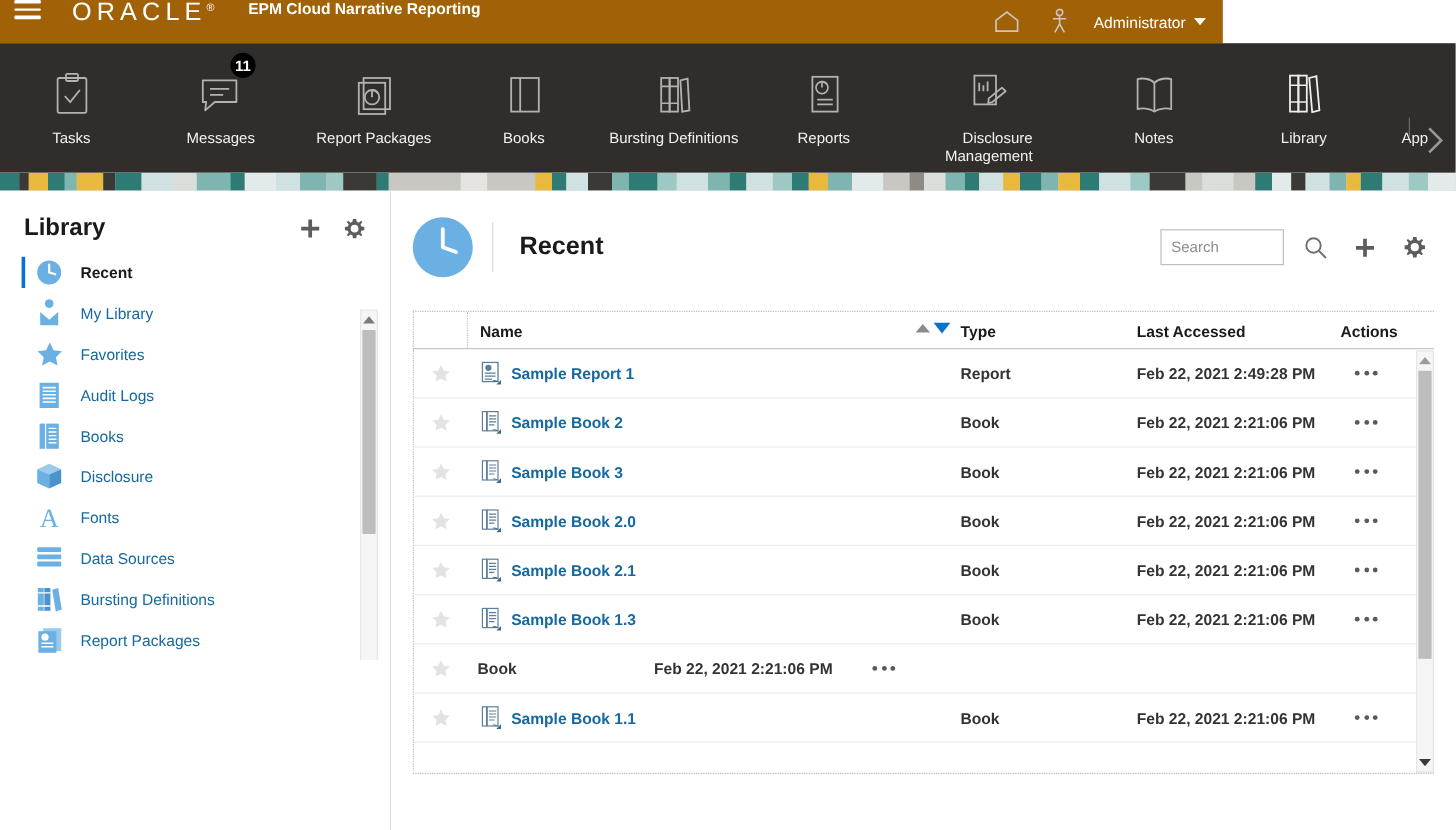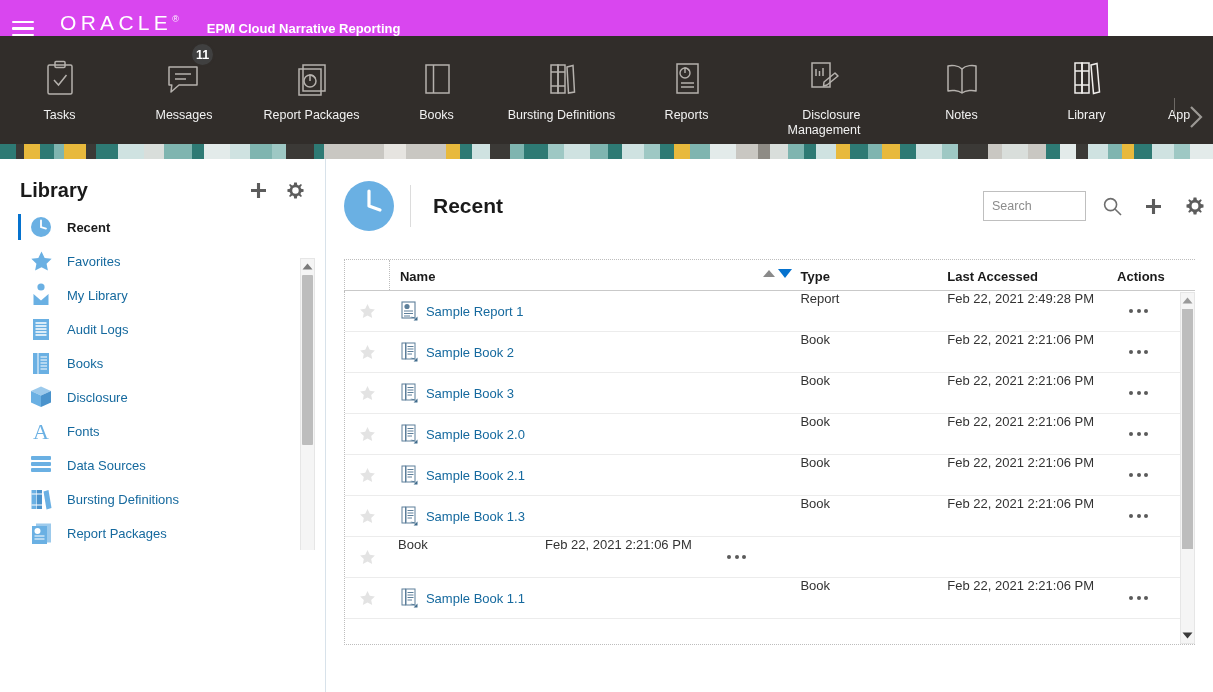--- a/index.html
+++ b/index.html
@@ -8,23 +8,23 @@
     width: 1213px; height: 692px;
     overflow: hidden;
     background: #ffffff;
     font-family: "Liberation Sans", sans-serif;
     -webkit-font-smoothing: antialiased;
   }
 
   
   .topbar {
     position: absolute; top: 0; left: 0;
-    width: 1108px; height: 36px;
-    background: #d946ef;
-    display: flex; align-items: flex-end;
+    width: 1019px; height: 36px;
+    background: #a16207;
+    display: flex; align-items: flex-start;
   }
   .hamburger {
     width: 36px; margin-left: 12px;
     display: flex; flex-direction: column; justify-content: center;
     gap: 4px; cursor: pointer;
   }
   .hamburger span {
     display: block; height: 2.5px; width: 22px; background: #ffffff; border-radius: 1px;
   }
   .oracle-logo {
@@ -79,21 +79,21 @@
     height: 42px; display: flex; align-items: center; justify-content: center;
   }
   .navitem .nav-label {
     margin-top: 8px; color: #f2f2f2; font-size: 12.5px; text-align: right;
     line-height: 15px; white-space: pre-line;
   }
   .badge {
     position: absolute;
     top: 6px; left: 50%; margin-left: 6px;
     min-width: 25px; height: 25px; border-radius: 13px;
-    background: #404040; color: #fff;
+    background: #000000; color: #fff;
     font-size: 12.5px; font-weight: bold;
     display: flex; align-items: center; justify-content: center;
     border: 2px solid #312d2a;
   }
   .nav-divider {
     position: absolute; top: 62px; left: 1174px;
     width: 1px; height: 16px; background: #6d6965;
   }
   .nav-next {
     position: absolute; top: 68px; right: 8px;
@@ -201,21 +201,21 @@
     flex: none;
   }
   .head-vsep {
     width: 1px; height: 42px; background: #dcdcdc; margin-left: 16px;
   }
   .main-title {
     margin-left: 22px; font-size: 21px; font-weight: bold; color: #1a1a1a;
   }
   .main-head-right {
     margin-left: auto; display: flex; align-items: center; gap: 0px;
-    padding-right: 4px;
+    padding-right: 20px;
   }
   .search-box {
     width: 103px; height: 30px;
     border: 1px solid #bfbfbf; background: #fff;
     font-size: 12.5px; color: #555;
     padding: 0 8px;
     font-family: "Liberation Sans", sans-serif;
     outline: none;
   }
   .search-box::placeholder { color: #8c8c8c; }
@@ -247,23 +247,24 @@
   .th-date { width: 170px; }
   .th-actions { width: 78px; }
 
   .t-body {
     position: relative;
     height: 352px;
     overflow: hidden;
     border-left: 1px dotted #bdbdbd;
   }
   .trow {
-    display: flex; 
+    display: flex; align-items: center;
     height: 41px;
     border-bottom: 1px solid #ececec;
+    font-weight: bold;
   }
   .td-star {
     width: 45px; display: flex; align-items: center; justify-content: center;
     cursor: pointer;
   }
   .td-name { width: 403px; display: flex; align-items: center; padding-left: 10px; }
   .td-name .row-ico { width: 20px; height: 22px; flex: none; display:flex;align-items:center;justify-content:center; }
   .td-name .row-link {
     margin-left: 6px; font-size: 13px; color: #15699e; cursor: pointer;
   }
@@ -297,20 +298,37 @@
   <div class="hamburger">
     <span></span>
       <span></span>
       <span></span>
   </div>
   <div class="oracle-logo">
     <span>ORACLE</span><sup>®</sup>
   </div>
   <div class="app-title">EPM Cloud Narrative Reporting</div>
 
+  <div class="topbar-right">
+    <div class="tb-icon">
+      <svg width="22" height="20" viewBox="0 0 22 20">
+          <path d="M2 18 L2 9 L11 2 L20 9 L20 18 Z" fill="none" stroke="#c9c6c3" stroke-width="1.4"></path>
+        </svg>
+    </div>
+    <div class="tb-icon">
+      <svg width="18" height="22" viewBox="0 0 18 22">
+        <circle cx="9" cy="3.4" r="2.6" fill="none" stroke="#c9c6c3" stroke-width="1.3"></circle>
+        <path d="M9 6.6 L9 13 M3.5 8.6 L14.5 8.6 M9 13 L5 20 M9 13 L13 20" fill="none" stroke="#c9c6c3" stroke-width="1.3"></path>
+      </svg>
+    </div>
+    <div class="user-menu">
+      <span>Administrator</span>
+      <span class="caret-down"></span>
+    </div>
+  </div>
 </div>
 
 <div class="navrow">
 
   <div class="navitem" style="width:119px">
     <div class="nav-ico">
       <svg width="34" height="38" viewBox="0 0 34 38">
         <rect x="5" y="5" width="24" height="29" rx="1.5" fill="none" stroke="#b5b1ad" stroke-width="1.5"></rect>
         <rect x="12" y="1.5" width="10" height="6" rx="1" fill="none" stroke="#b5b1ad" stroke-width="1.5"></rect>
         <path d="M11 20 L15.5 25 L23.5 15" fill="none" stroke="#b5b1ad" stroke-width="1.5"></path>
@@ -524,37 +542,37 @@
               <circle cx="11" cy="11" r="10" fill="#6ab0e3"></circle>
               <path d="M11 4.5 L11 11 L16 12.6" fill="none" stroke="#ffffff" stroke-width="1.8" stroke-linecap="round"></path>
             </svg>
         </div>
         <div class="li-label">Recent</div>
       </div>
 
       <div class="lib-item">
 
         <div class="li-ico">
-          <svg width="23" height="22" viewBox="0 0 24 23">
-              <path d="M12 1.5 L15.3 8.3 L22.6 9.2 L17.3 14.3 L18.7 21.5 L12 18 L5.3 21.5 L6.7 14.3 L1.4 9.2 L8.7 8.3 Z" fill="#6ab0e3"></path>
-            </svg>
-        </div>
-        <div class="li-label">Favorites</div>
-      </div>
-
-      <div class="lib-item">
-
-        <div class="li-ico">
           <svg width="18" height="24" viewBox="0 0 18 24">
               <circle cx="9" cy="4" r="3.6" fill="#6ab0e3"></circle>
               <path d="M1.5 11 L16.5 11 L16.5 22 L1.5 22 Z" fill="#6ab0e3"></path>
               <path d="M1.5 11 L9 17.5 L16.5 11" fill="#ffffff"></path>
             </svg>
         </div>
         <div class="li-label">My Library</div>
+      </div>
+
+      <div class="lib-item">
+
+        <div class="li-ico">
+          <svg width="23" height="22" viewBox="0 0 24 23">
+              <path d="M12 1.5 L15.3 8.3 L22.6 9.2 L17.3 14.3 L18.7 21.5 L12 18 L5.3 21.5 L6.7 14.3 L1.4 9.2 L8.7 8.3 Z" fill="#6ab0e3"></path>
+            </svg>
+        </div>
+        <div class="li-label">Favorites</div>
       </div>
 
       <div class="lib-item">
 
         <div class="li-ico">
           <svg width="20" height="23" viewBox="0 0 20 23">
               <rect x="2" y="1" width="16" height="21" fill="#6ab0e3"></rect>
               <g stroke="#ffffff" stroke-width="1.3">
                 <path d="M4.5 5 L15.5 5 M4.5 8 L15.5 8 M4.5 11 L15.5 11 M4.5 14 L15.5 14 M4.5 17 L15.5 17"></path>
               </g>

